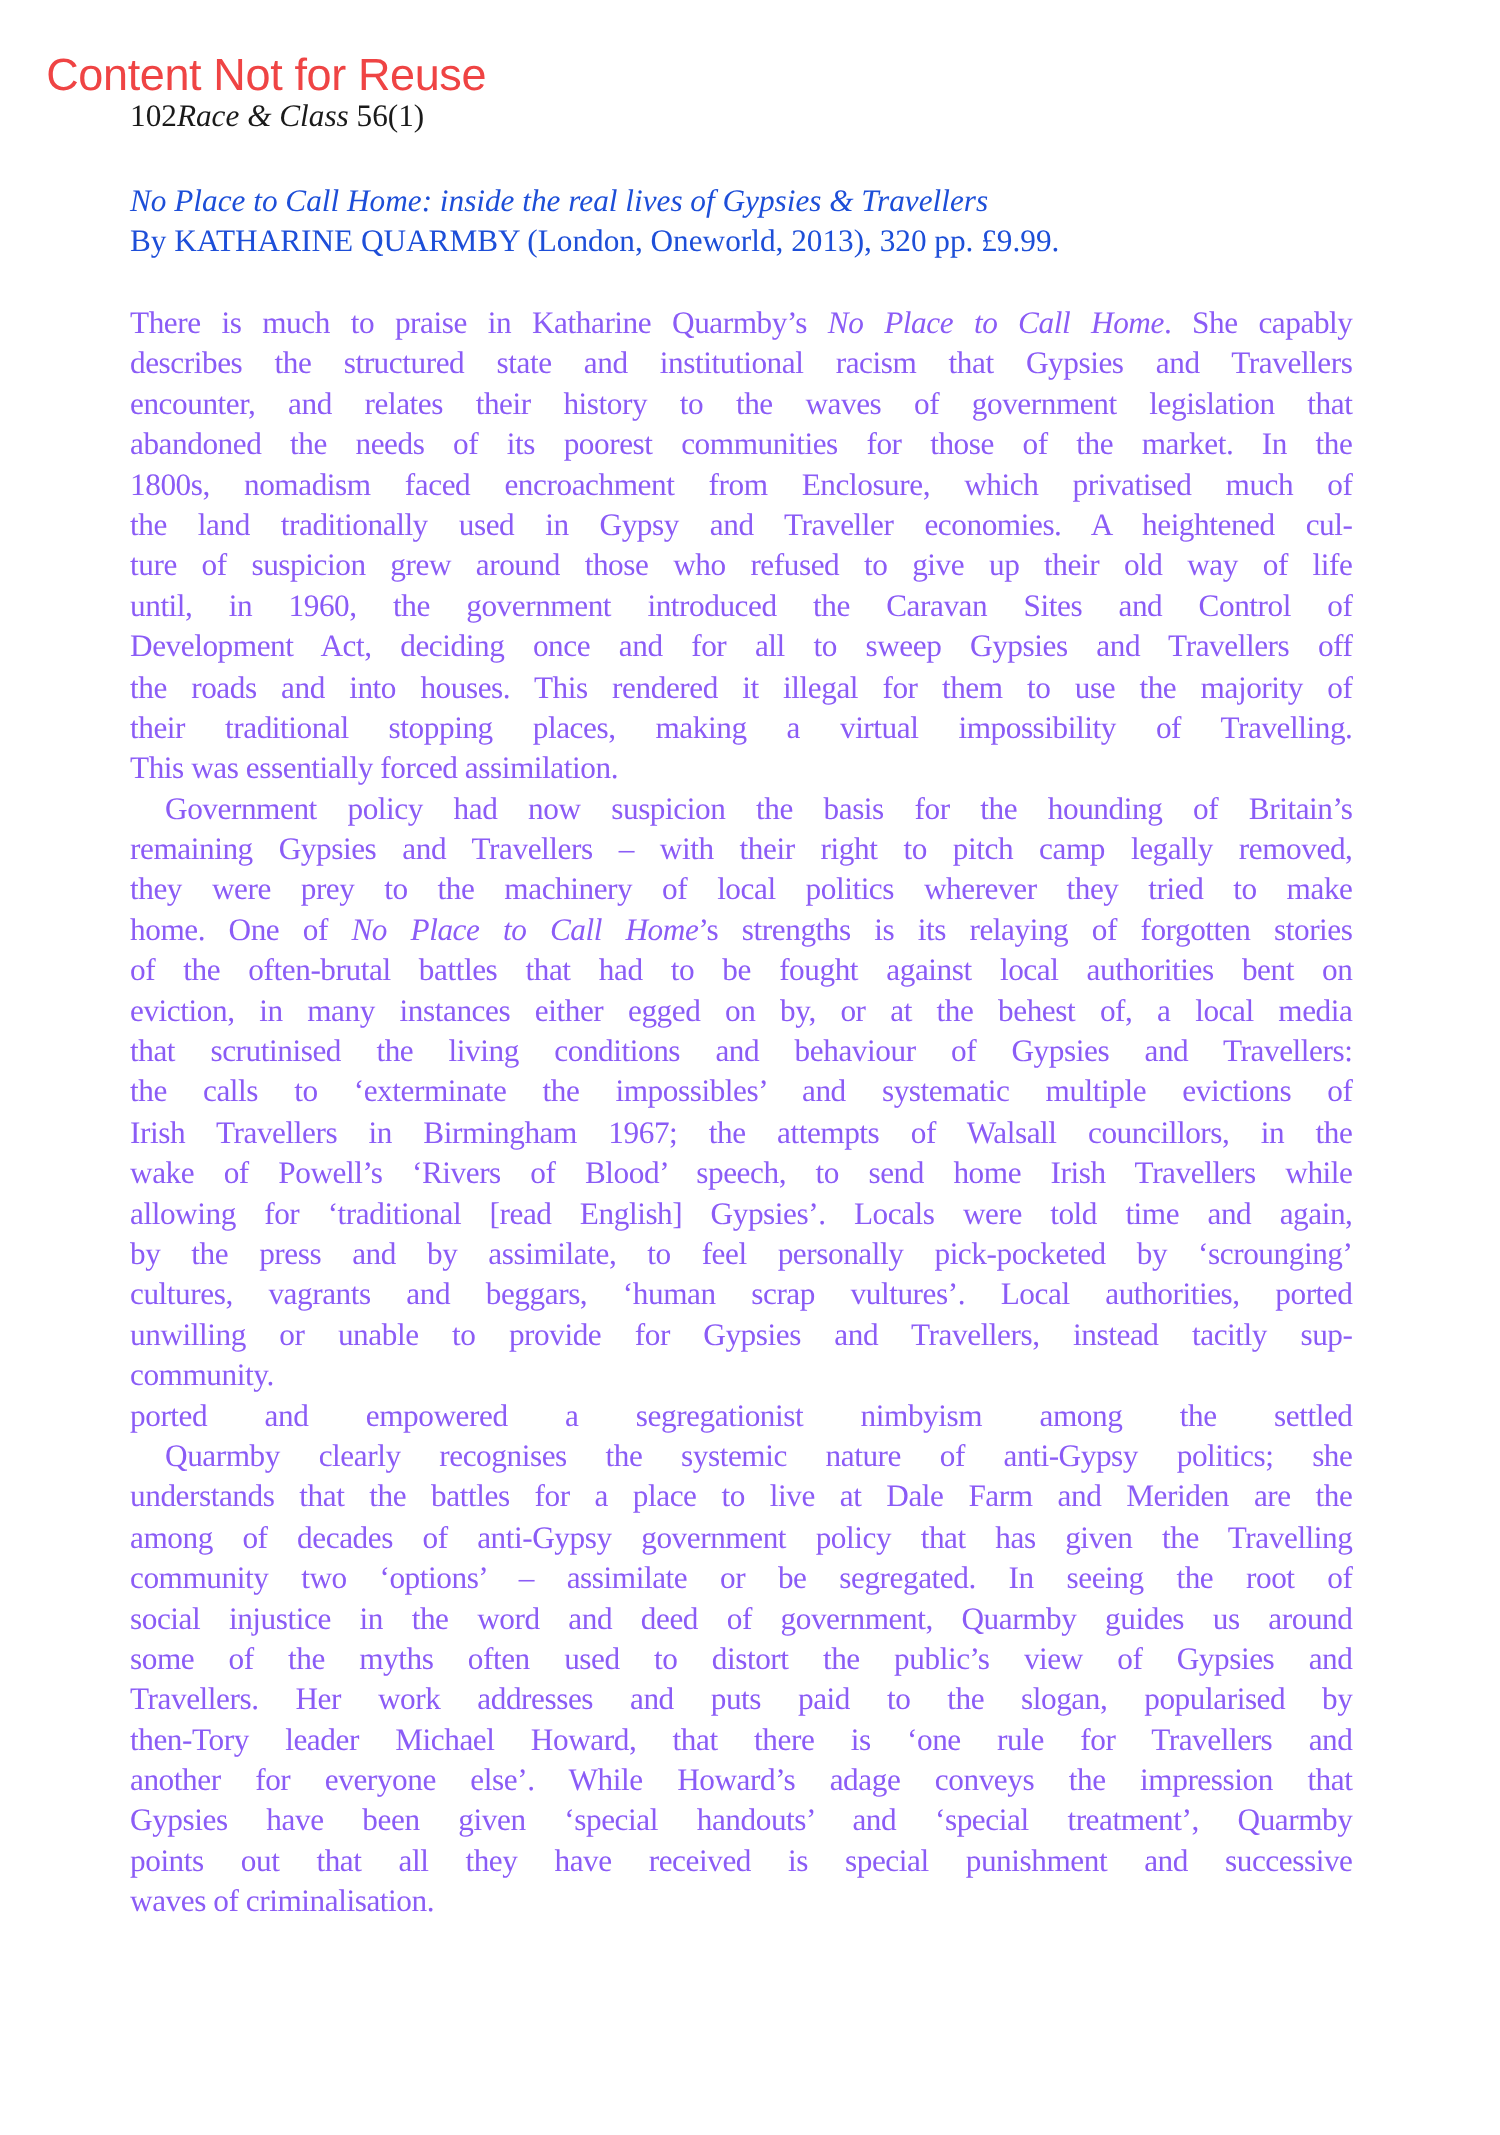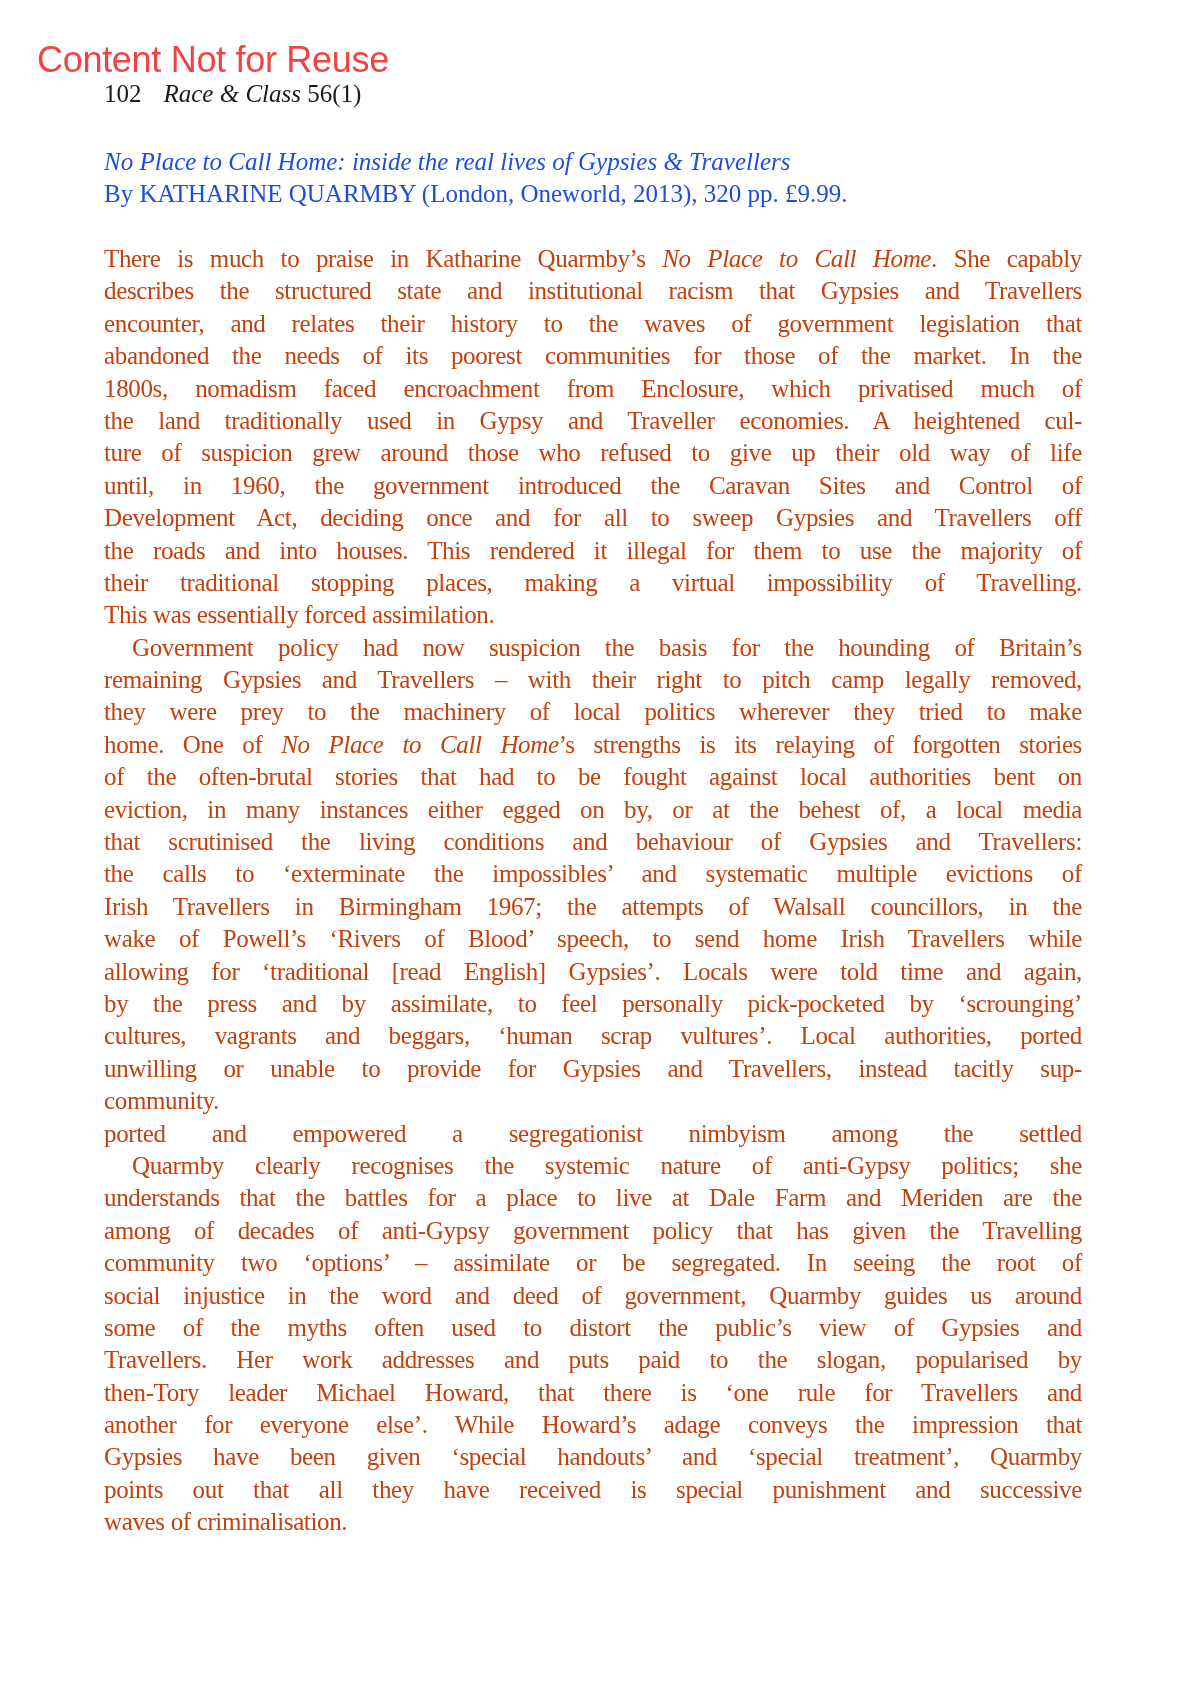--- a/index.html
+++ b/index.html
@@ -8,32 +8,32 @@
     position: absolute; left: 37px; top: 38px;
     font-family: "Liberation Sans", sans-serif;
     font-size: 36px; color: #ef4444; letter-spacing: -0.3px;
     line-height: 44px; white-space: nowrap;
   }
   .running-head {
     position: absolute; left: 104px; top: 78px;
     font-family: "Liberation Serif", serif; font-size: 25px; color: #1a1a1a;
     line-height: 32px; white-space: nowrap;
   }
-  .running-head .page-num { margin-right: 22px; }
+  .running-head .page-num { }
   .running-head .journal { font-style: italic; }
   .review-head {
     position: absolute; left: 104px; top: 146px; width: 990px;
     font-family: "Liberation Serif", serif; font-size: 25px; color: #1d4ed8;
     line-height: 32px;
   }
   .review-head .book-title { font-style: italic; display: block; white-space: nowrap; }
   .review-head .book-byline { display: block; white-space: nowrap; }
   .body-text {
     position: absolute; left: 104px; top: 243px; width: 978px;
-    font-family: "Liberation Serif", serif; font-size: 25px; color: #c2410c;
+    font-family: "Liberation Serif", serif; font-size: 25px; color: #8b5cf6;
   }
   .line {
     display: block; height: 32.4px; line-height: 32.4px;
     white-space: nowrap; text-align: justify; text-align-last: justify;
     letter-spacing: -0.35px;
   }
   .line.last { text-align-last: left; }
   .line.indent { text-indent: 28px; }
   .line i { font-style: italic; }
 </style>
@@ -65,21 +65,21 @@
       <span class="line">Development Act, deciding once and for all to sweep Gypsies and Travellers off</span>
       <span class="line">the roads and into houses. This rendered it illegal for them to use the majority of</span>
       <span class="line">their traditional stopping places, making a virtual impossibility of Travelling.</span>
       <span class="line last">This was essentially forced assimilation.</span>
     </div>
     <div>
       <span class="line indent">Government policy had now suspicion the basis for the hounding of Britain’s</span>
       <span class="line">remaining Gypsies and Travellers – with their right to pitch camp legally removed,</span>
       <span class="line">they were prey to the machinery of local politics wherever they tried to make</span>
       <span class="line">home. One of <i>No Place to Call Home</i>’s strengths is its relaying of forgotten stories</span>
-      <span class="line">of the often-brutal stories that had to be fought against local authorities bent on</span>
+      <span class="line">of the often-brutal battles that had to be fought against local authorities bent on</span>
       <span class="line">eviction, in many instances either egged on by, or at the behest of, a local media</span>
       <span class="line">that scrutinised the living conditions and behaviour of Gypsies and Travellers:</span>
       <span class="line">the calls to ‘exterminate the impossibles’ and systematic multiple evictions of</span>
       <span class="line">Irish Travellers in Birmingham 1967; the attempts of Walsall councillors, in the</span>
       <span class="line">wake of Powell’s ‘Rivers of Blood’ speech, to send home Irish Travellers while</span>
       <span class="line">allowing for ‘traditional [read English] Gypsies’. Locals were told time and again,</span>
       <span class="line">by the press and by assimilate, to feel personally pick-pocketed by ‘scrounging’</span>
       <span class="line">cultures, vagrants and beggars, ‘human scrap vultures’. Local authorities, ported</span>
       <span class="line">unwilling or unable to provide for Gypsies and Travellers, instead tacitly sup-</span>
       <span class="line last">community.</span>

